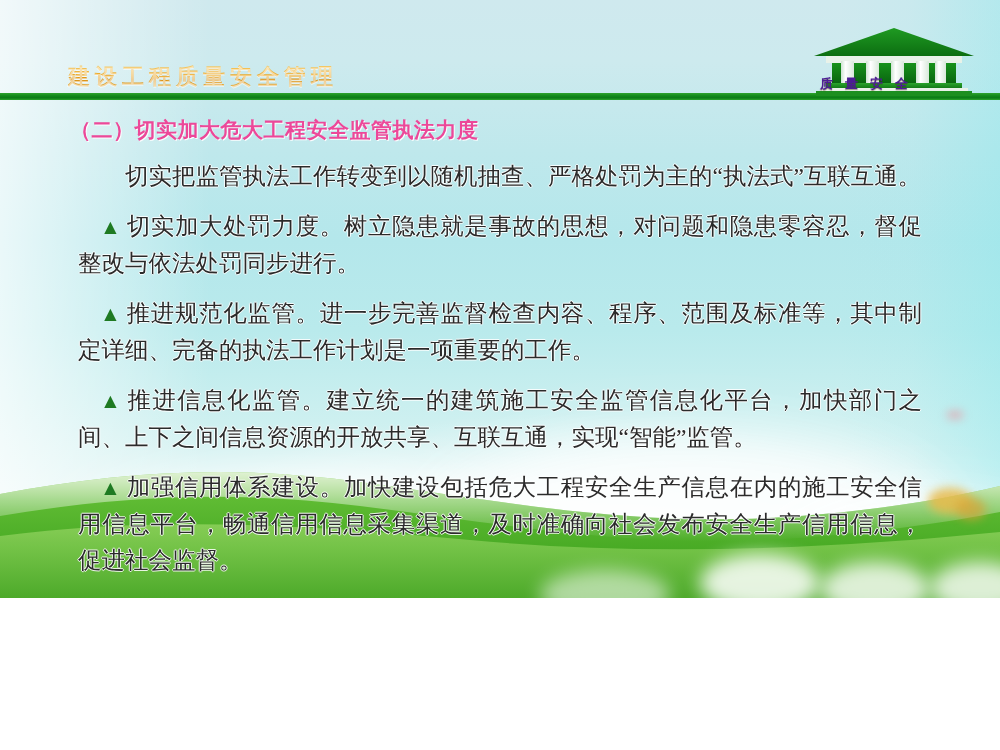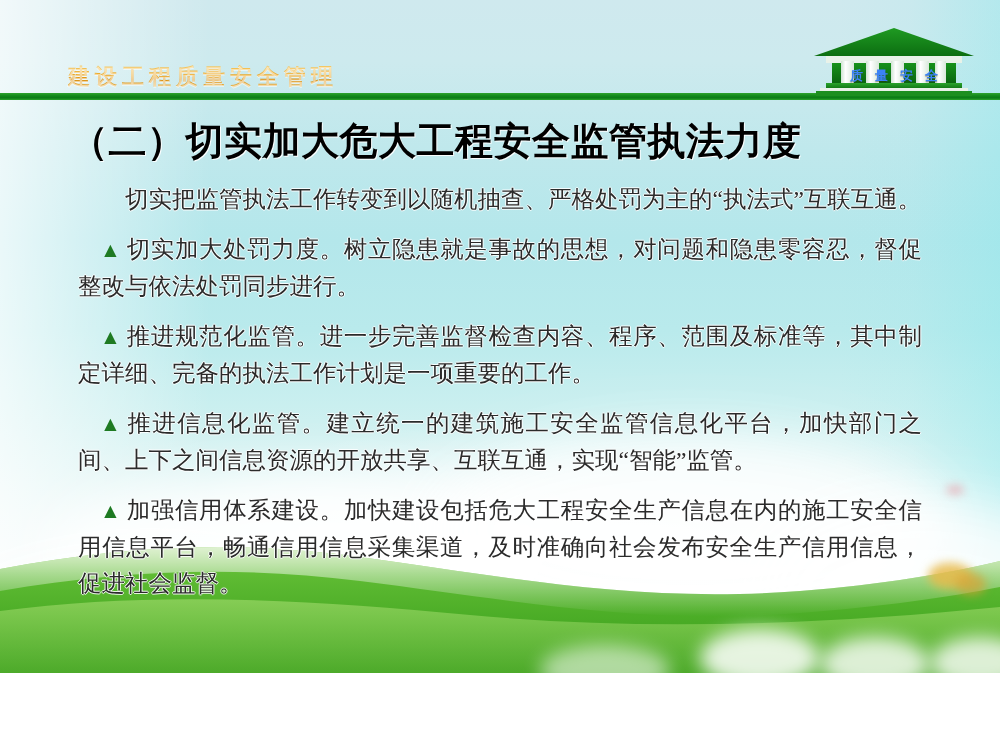--- a/index.html
+++ b/index.html
@@ -11,21 +11,21 @@
     width: 1000px;
     height: 750px;
     overflow: hidden;
     font-family: "Liberation Serif", "DejaVu Serif", serif;
     background: #ffffff;
   }
 
   #slide {
     position: relative;
     width: 1000px;
-    height: 673px;
+    height: 598px;
     overflow: hidden;
     background: #ffffff;
   }
 
   
   .bg-sky {
     position: absolute;
     left: 0; top: 0;
     width: 1000px; height: 750px;
     background:
@@ -137,46 +137,45 @@
     position: absolute;
     left: 808px;
     top: 26px;
     width: 172px;
     height: 72px;
   }
   .logo svg { display: block; }
   .logo-text {
     position: absolute;
     left: 0;
-    top: 41px;
+    top: 49px;
     width: 172px;
-    text-align: center;
     font-family: "DejaVu Sans", "Liberation Sans", sans-serif;
     font-size: 13px;
     font-weight: bold;
     letter-spacing: 12px;
     text-indent: 12px;
-    color: #3b82f6;
+    color: #4c1d95;
     text-shadow: 0 1px 1px rgba(60,40,0,0.45);
     pointer-events: none;
   }
 
   
   .content {
     position: absolute;
     left: 0;
     top: 104px;
     width: 1000px;
   }
   .slide-title {
     margin: 12px 0 0 70px;
     font-family: "Liberation Serif", "DejaVu Serif", serif;
-    font-size: 38px;
+    font-size: 21px;
     font-weight: bold;
-    color: #000000;
+    color: #ec4899;
     letter-spacing: 0.5px;
     text-shadow: 1px 1px 0 rgba(255,255,255,0.9);
     white-space: nowrap;
   }
 
   .body-block {
     margin: 13px 78px 0 78px;
     font-family: "Liberation Serif", "DejaVu Serif", serif;
     font-size: 23.5px;
     line-height: 36px;

